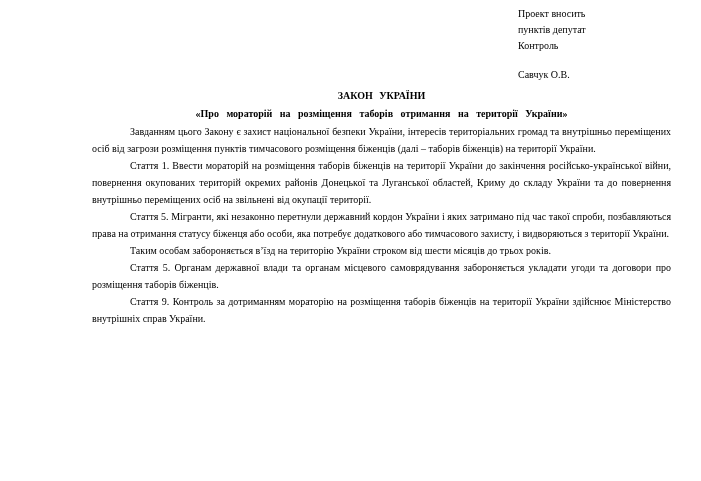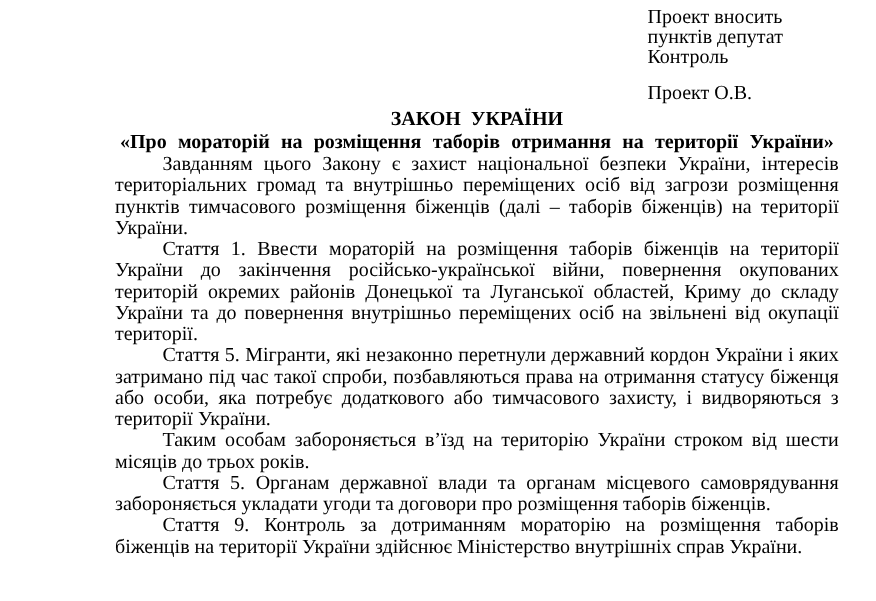--- a/index.html
+++ b/index.html
@@ -9,21 +9,21 @@
   }
   .page {
     position: relative;
     width: 701px;
     height: 481px;
     box-sizing: border-box;
     padding: 6px 30px 0 92px;
     background: #ffffff;
     color: #000000;
     font-family: "Liberation Serif", "DejaVu Serif", serif;
-    font-size: 16px;
+    font-size: 10px;
     line-height: 17px;
     overflow: hidden;
   }
   .submitter-block {
     margin-left: 426px;
     line-height: 16px;
     text-align: left;
   }
   .submitter-line {
     display: block;
@@ -63,21 +63,21 @@
 </head>
 <body>
 
 <div class="page">
 
   <div class="submitter-block">
     <span class="submitter-line">Проект вносить</span>
     <span class="submitter-line">пунктів депутат</span>
     <span class="submitter-line">Контроль</span>
   </div>
-  <span class="author-line">Проект О.В.</span>
+  <span class="author-line">Савчук О.В.</span>
 
   <div class="title-block">
     <span class="title-line-1">ЗАКОН УКРАЇНИ</span>
     <span class="title-line-2">«Про мораторій на розміщення таборів отримання на території України»</span>
   </div>
 
   <p class="para sp-first">Завданням цього Закону є захист національної безпеки України, інтересів територіальних громад та внутрішньо переміщених осіб від загрози розміщення пунктів тимчасового розміщення біженців (далі – таборів біженців) на території України.</p>
   <p class="para sp-article">Стаття 1. Ввести мораторій на розміщення таборів біженців на території України до закінчення російсько-української війни, повернення окупованих територій окремих районів Донецької та Луганської областей, Криму до складу України та до повернення внутрішньо переміщених осіб на звільнені від окупації території.</p>
   <p class="para sp-small">Стаття 5. Мігранти, які незаконно перетнули державний кордон України і яких затримано під час такої спроби, позбавляються права на отримання статусу біженця або особи, яка потребує додаткового або тимчасового захисту, і видворяються з території України.</p>
   <p class="para sp-none">Таким особам забороняється в’їзд на територію України строком від шести місяців до трьох років.</p>

